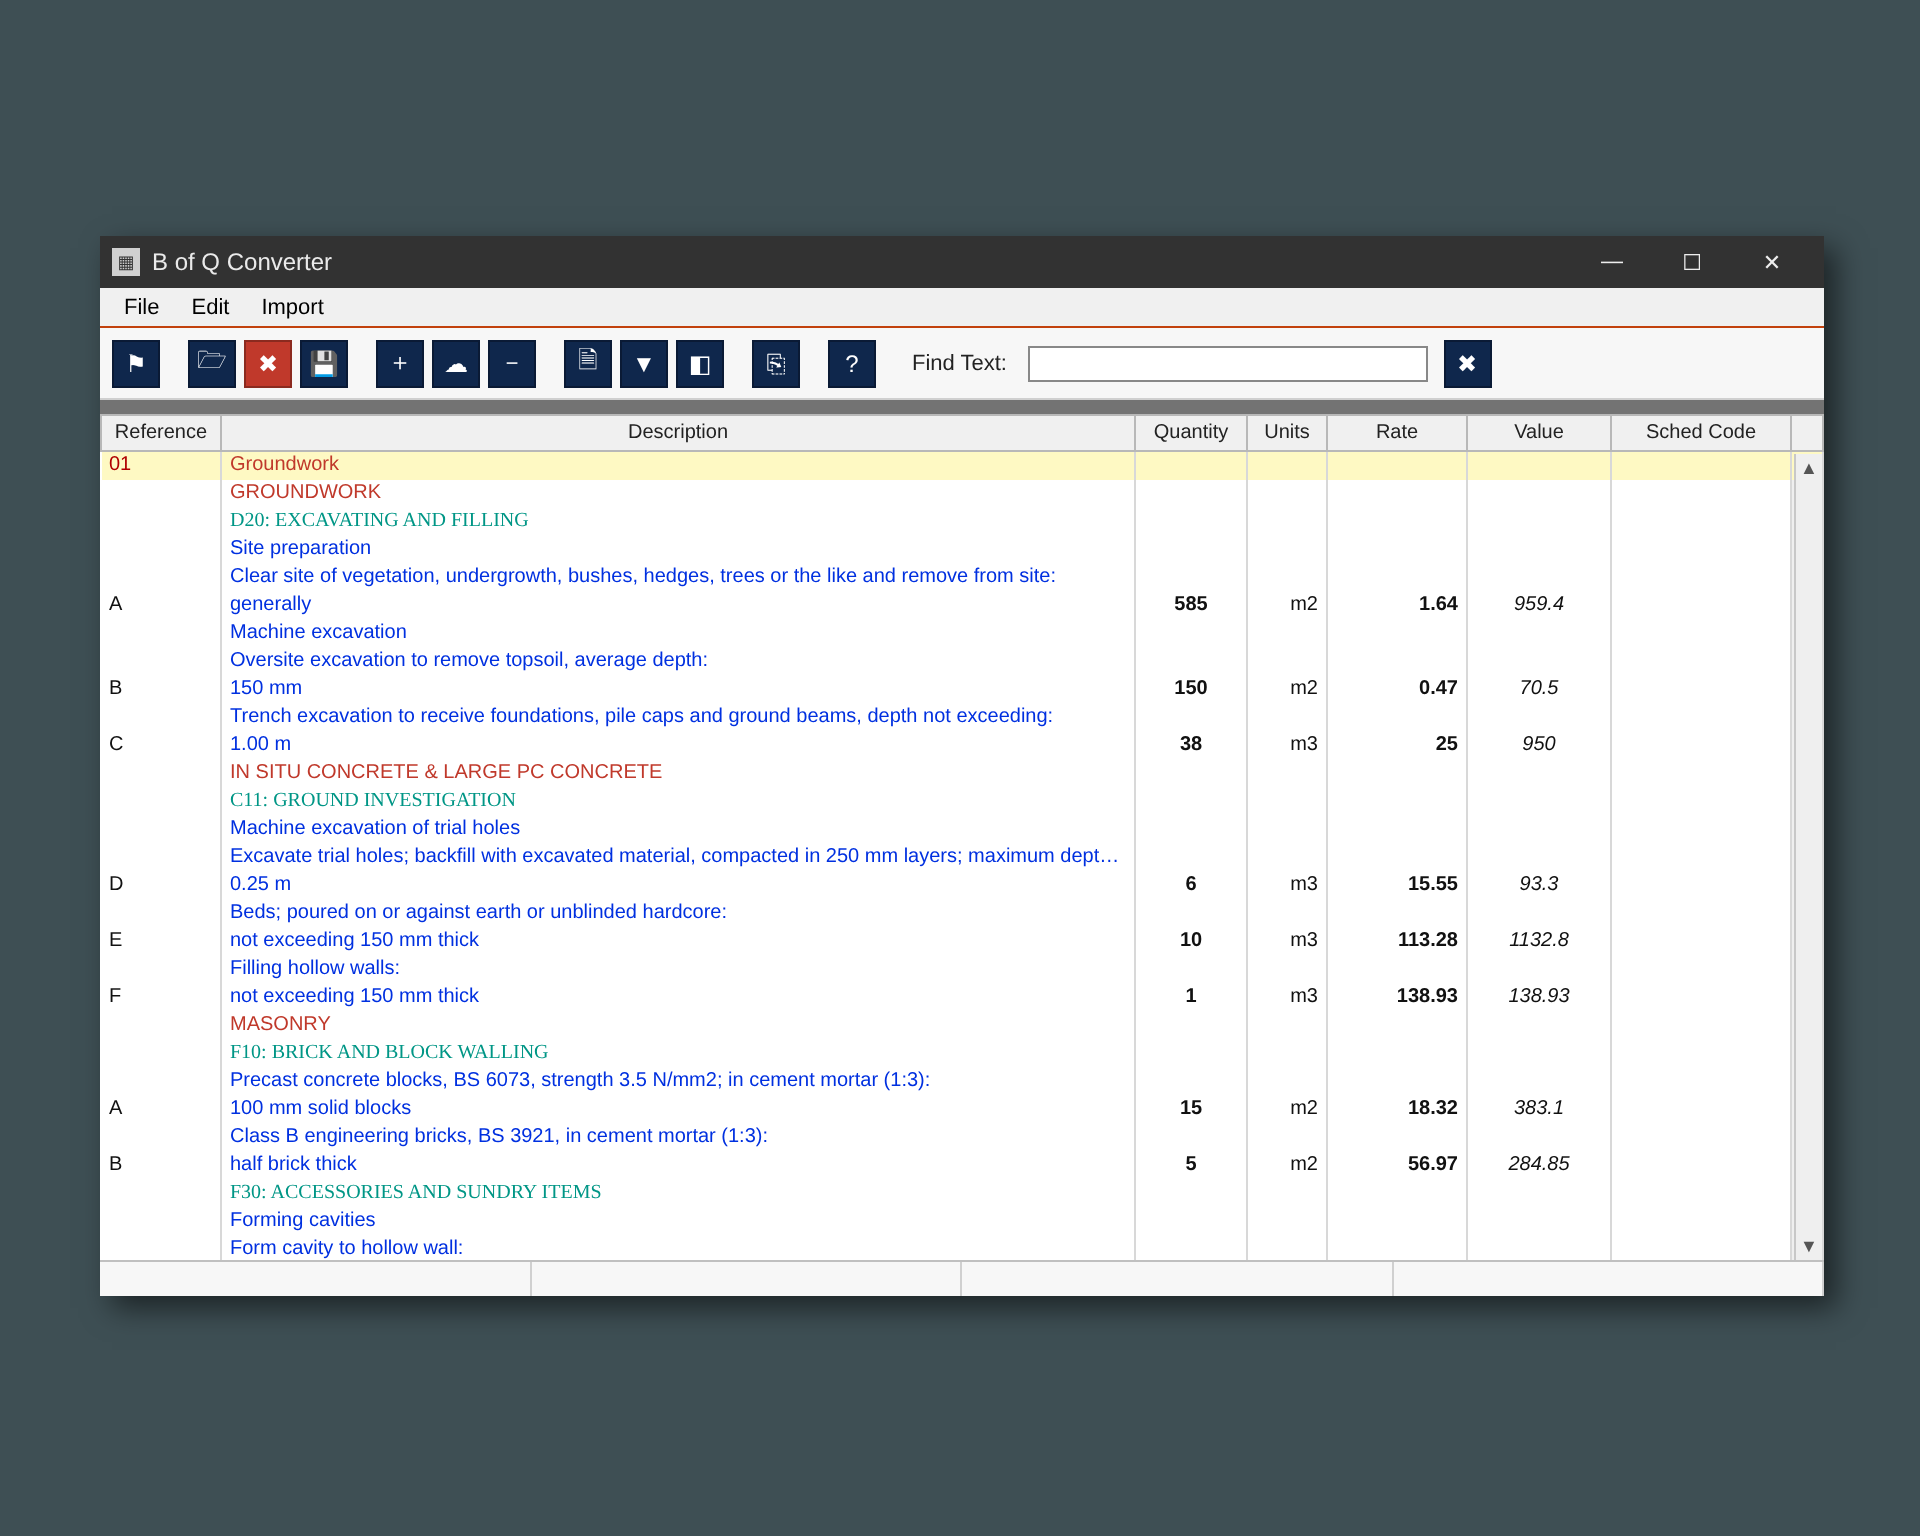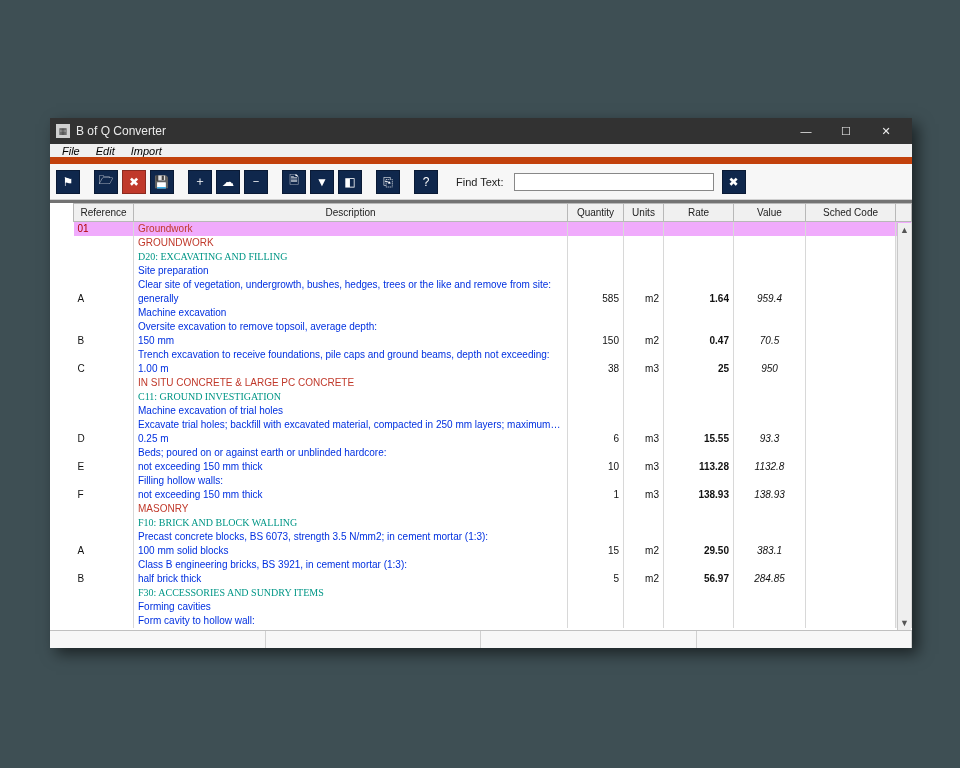--- a/index.html
+++ b/index.html
@@ -33,26 +33,25 @@
   }
   .titlebar .app-icon {
     width: 14px; height: 14px; background:#d0d0d0; margin-right:6px;
     display:flex;align-items:center;justify-content:center;color:#333;font-size:9px;
   }
   .titlebar .title { flex:0 0 auto; font-size:12px; color:#eaeaea; font-weight:400; }
   .titlebar .spacer { flex:1; }
   .winctrl { width:40px; height:26px; display:flex; align-items:center; justify-content:center; color:#eee; }
   .menubar {
     background: #f0f0f0;
-    border-bottom: 7px solid #c2410c;
+    border-bottom: 1px solid #c2410c;
     height: 20px;
     display:flex; align-items:center;
     padding: 0 4px;
     font-size: 11px;
-    font-style: italic;
   }
   .menubar span { padding: 2px 8px; }
   .toolbar {
     background: #f7f7f7;
     border-bottom: 1px solid #d0d0d0;
     height: 36px;
     display:flex; align-items:center;
     gap: 4px;
     padding: 0 6px;
   }
@@ -70,25 +69,24 @@
   .find-input {
     margin-left: 6px;
     width: 200px; height: 18px;
     border: 1px solid #888;
     padding: 0 4px;
     font-size: 11px;
   }
   .grid-wrap {
     flex:1;
     overflow:hidden;
-    border-top: 3px solid #737373;
+    border-top: 7px solid #737373;
     position:relative;
     display:flex;
     flex-direction:column;
-    padding-left:23px;
   }
   table.grid {
     border-collapse: collapse;
     width: 100%;
     table-layout: fixed;
     font-size: 10px;
   }
   table.grid th {
     background: #f0f0f0;
     border: 1px solid #b8b8b8;
@@ -101,27 +99,27 @@
     border-right: 1px solid #d8d8d8;
     padding: 1px 4px;
     height: 14px;
     vertical-align: top;
     white-space: nowrap;
     overflow: hidden;
     text-overflow: ellipsis;
   }
   .col-ref   { width: 60px; }
   .col-desc  { width: auto; }
-  .col-qty   { width: 56px; text-align:right; }
+  .col-qty   { width: 56px; text-align:center;font-weight:bold; }
   .col-units { width: 40px; text-align: right; }
   .col-rate  { width: 70px; text-align:right;font-weight:bold; }
   .col-value { width: 72px; text-align:center;font-style:italic; }
   .col-sched { width: 90px; }
   .col-scroll{ width: 16px; }
-  tr.highlight td { background: #f0abfc; }
+  tr.highlight td { background: #fef9c3; }
   tr.highlight td.ref-cell { color:#b00000; }
   .c-red   { color:#c0392b; }
   .c-blue  { color:#0030e0; }
   .c-teal  { color:#009686;font-family:Liberation Serif, serif; }
   .c-black { color:#111; }
   .scroll-col {
     background:#efefef;
     border-left:1px solid #c8c8c8;
   }
   .statusbar {
@@ -439,21 +437,21 @@
             <td class="col-rate c-black"></td>
             <td class="col-value c-black"></td>
             <td class="col-sched c-black"></td>
             <td class="scroll-col"></td>
           </tr>
           <tr>
             <td class="col-ref c-black ref-cell">A</td>
             <td class="col-desc c-blue">100 mm solid blocks</td>
             <td class="col-qty c-black">15</td>
             <td class="col-units c-black">m2</td>
-            <td class="col-rate c-black">29.50</td>
+            <td class="col-rate c-black">18.32</td>
             <td class="col-value c-black">383.1</td>
             <td class="col-sched c-black"></td>
             <td class="scroll-col"></td>
           </tr>
           <tr>
             <td class="col-ref c-black ref-cell"></td>
             <td class="col-desc c-blue">Class B engineering bricks, BS 3921, in cement mortar (1:3):</td>
             <td class="col-qty c-black"></td>
             <td class="col-units c-black"></td>
             <td class="col-rate c-black"></td>

